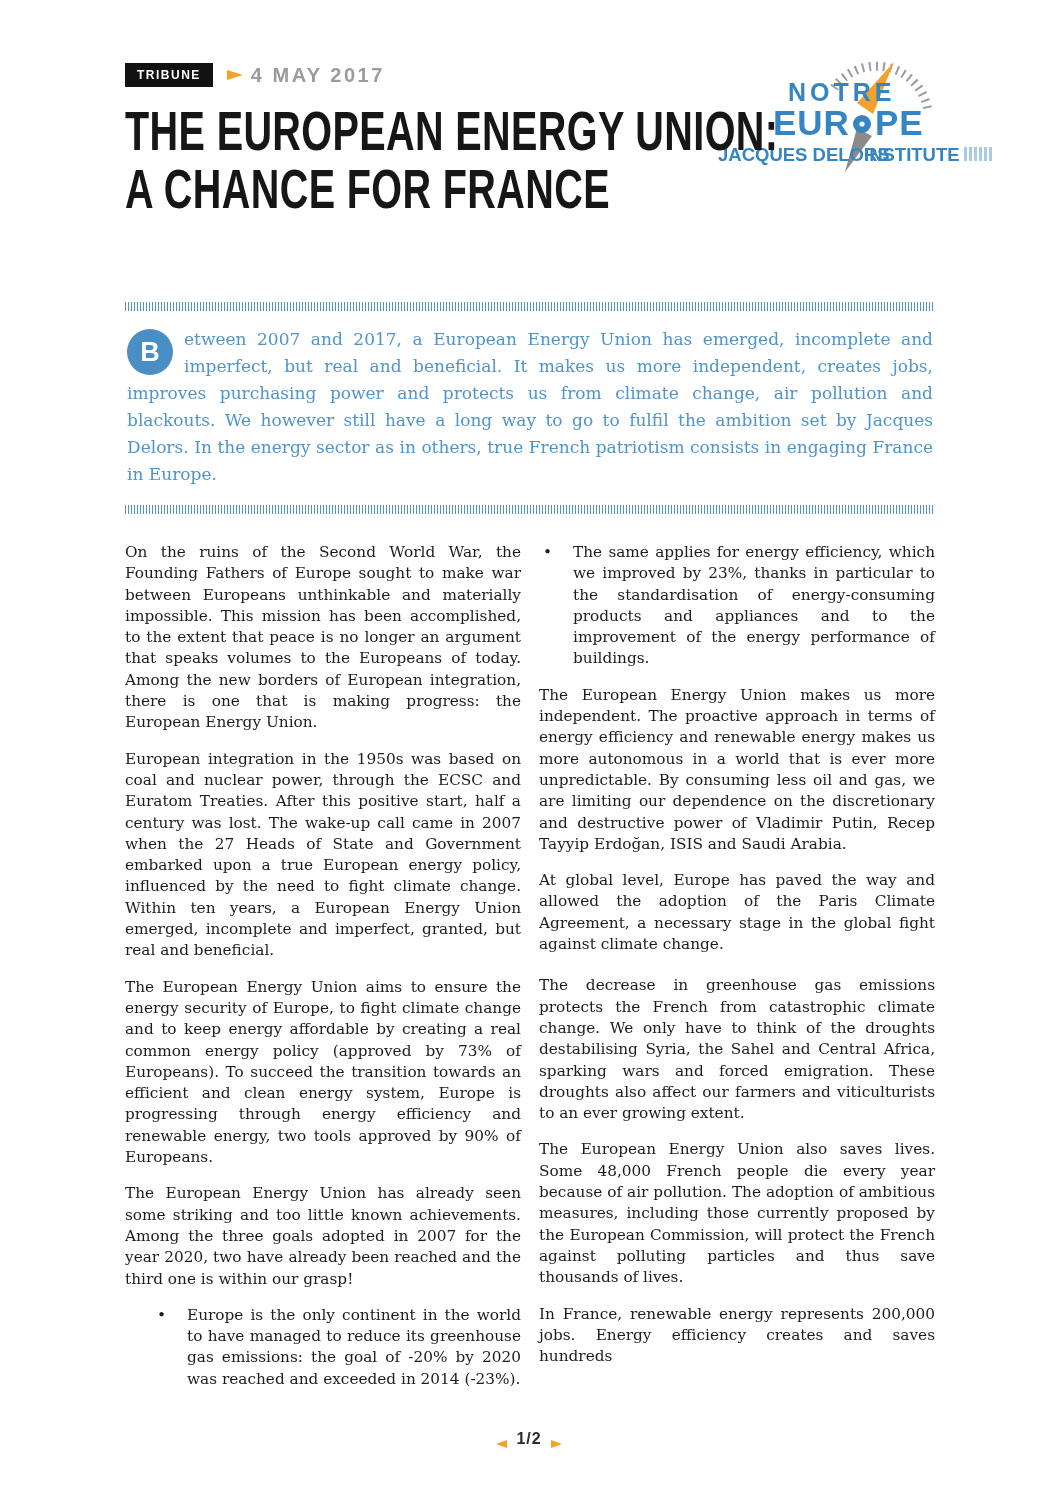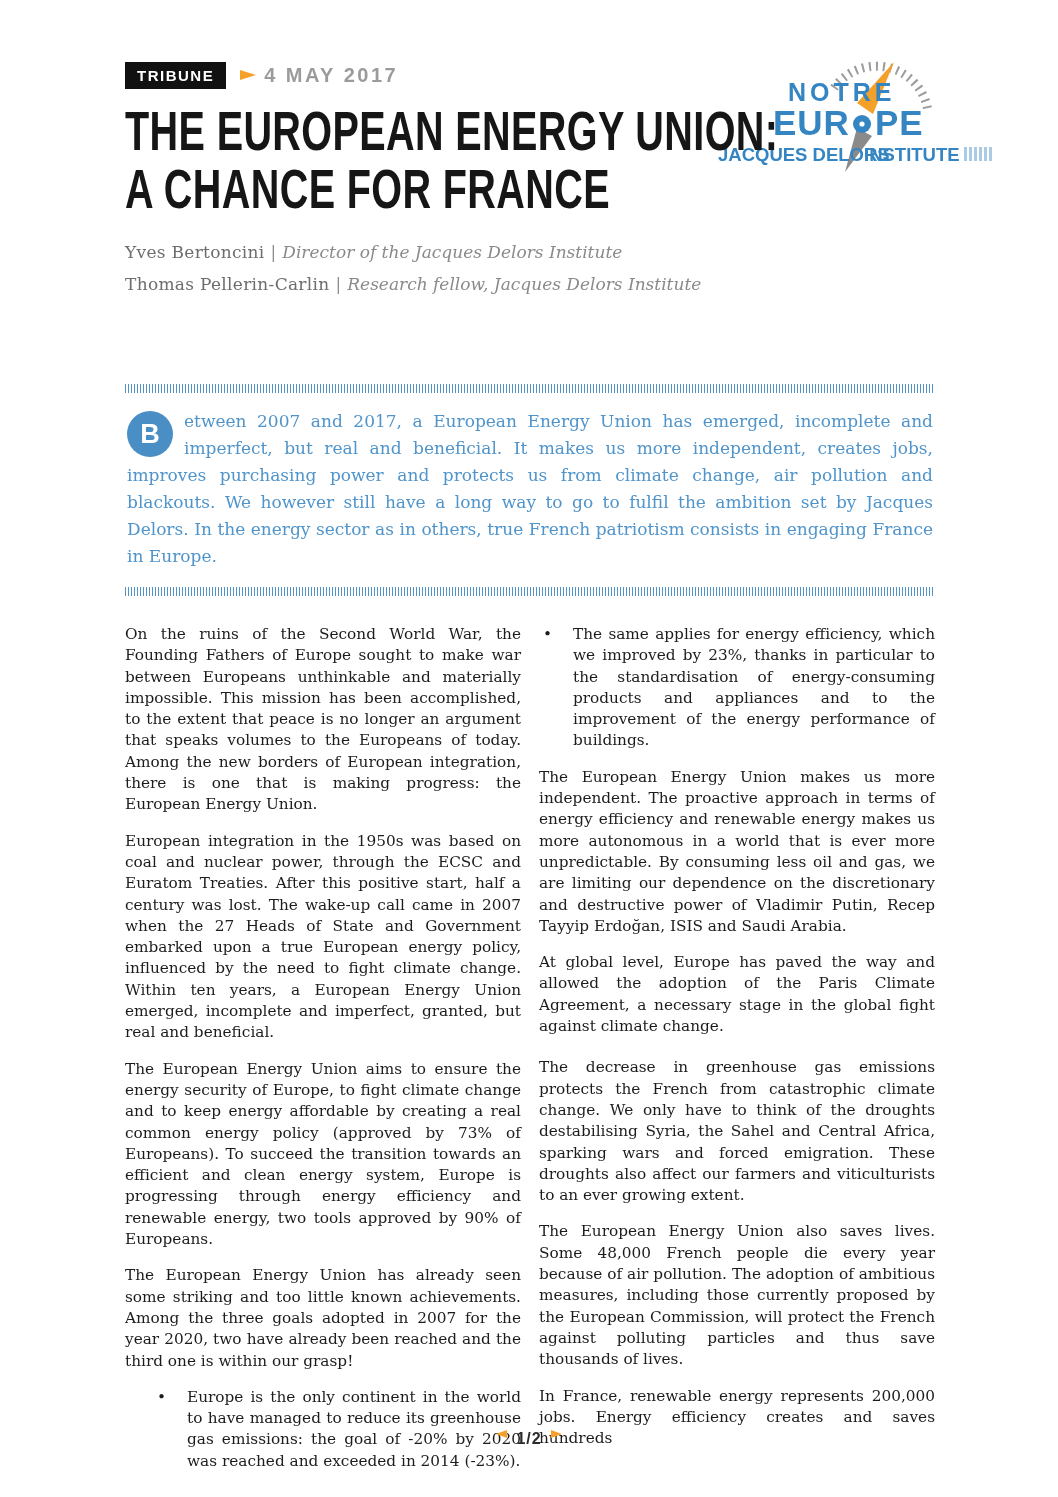--- a/index.html
+++ b/index.html
@@ -4,21 +4,21 @@
 <style>
   * { margin:0; padding:0; box-sizing:border-box; }
   html,body { background:#ffffff; }
   body { width:1058px; height:1497px; font-family:"DejaVu Serif", serif; color:#1c1c1c; }
   .page { position:relative; width:1058px; height:1497px; background:#fff; overflow:hidden; }
   .content { padding:0 123px 0 125px; }
 
   
   .kicker { margin-top:60px; display:flex; align-items:center; height:30px; }
   .badge { background:#111111; color:#ffffff; font-family:"Liberation Sans",sans-serif;
-           font-weight:700; font-size:15px; letter-spacing:1.5px; padding:5px 12px 5px 12px; }
+           font-weight:700; font-size:12px; letter-spacing:1.5px; padding:5px 12px 5px 12px; }
   .kicker-arrow { width:0; height:0; border-left:16px solid #f5a028;
                   border-top:5px solid transparent; border-bottom:5px solid transparent;
                   margin:0 8px 0 14px; }
   .kicker-date { color:#9b9b9b; font-family:"Liberation Sans",sans-serif; font-weight:700;
                  font-size:20px; letter-spacing:2.5px; }
 
   
   .logo { position:absolute; top:56px; right:62px; width:278px; height:118px; }
 
   
@@ -47,21 +47,21 @@
   .columns { display:flex; gap:18px; margin-top:28px; }
   .col { flex:1; font-size:15.3px; line-height:21.3px; text-align:justify; }
   .col p { margin-bottom:15px; }
   .bullet { position:relative; padding-left:34px; margin-bottom:15px; }
   .bullet::before { content:"\2022"; position:absolute; left:4px; top:0; }
   .bullet.indented { margin-left:28px; }
   .gap-before { margin-top:20px; }
 
   
   .footer { position:absolute; top:1430px; left:0; width:1058px; display:flex;
-            align-items:flex-start; justify-content:center; gap:9px; }
+            align-items:flex-end; justify-content:center; gap:9px; }
   .pg-arrow-left { width:0; height:0; border-right:11px solid #f5a028;
                    border-top:4px solid transparent; border-bottom:4px solid transparent; }
   .pg-arrow-right { width:0; height:0; border-left:11px solid #f5a028;
                     border-top:4px solid transparent; border-bottom:4px solid transparent; }
   .pg-num { font-family:"Liberation Sans",sans-serif; font-weight:700; font-size:16px;
             letter-spacing:1px; color:#2b2b2b; }
 
   svg text { font-family:"Liberation Sans",sans-serif; font-weight:700; }
 </style>
 </head>
@@ -101,28 +101,20 @@
           <rect x="271" y="91" width="3" height="14"></rect>
         </g>
       </svg>
     </div>
 
     <div class="title-wrap">
       <div class="title-line">THE EUROPEAN ENERGY UNION:</div>
       <div class="title-line">A CHANCE FOR FRANCE</div>
     </div>
 
-    <div class="authors">
-      <div class="author-line">
-        <span class="author-name">Yves Bertoncini</span><span class="author-sep">|</span><span class="author-role">Director of the Jacques Delors Institute</span>
-      </div>
-      <div class="author-line">
-        <span class="author-name">Thomas Pellerin-Carlin</span><span class="author-sep">|</span><span class="author-role">Research fellow, Jacques Delors Institute</span>
-      </div>
-    </div>
 
     <div class="intro">
       <div class="tickline"></div>
       <div class="intro-body">
         <span class="dropcap">B</span><span>etween 2007 and 2017, a European Energy Union has emerged, incomplete and imperfect, but real and beneficial. It makes us more independent, creates jobs, improves purchasing power and protects us from climate change, air pollution and blackouts. We however still have a long way to go to fulfil the ambition set by Jacques Delors. In the energy sector as in others, true French patriotism consists in engaging France in Europe.</span>
       </div>
       <div class="tickline"></div>
     </div>
 
     <div class="columns">

